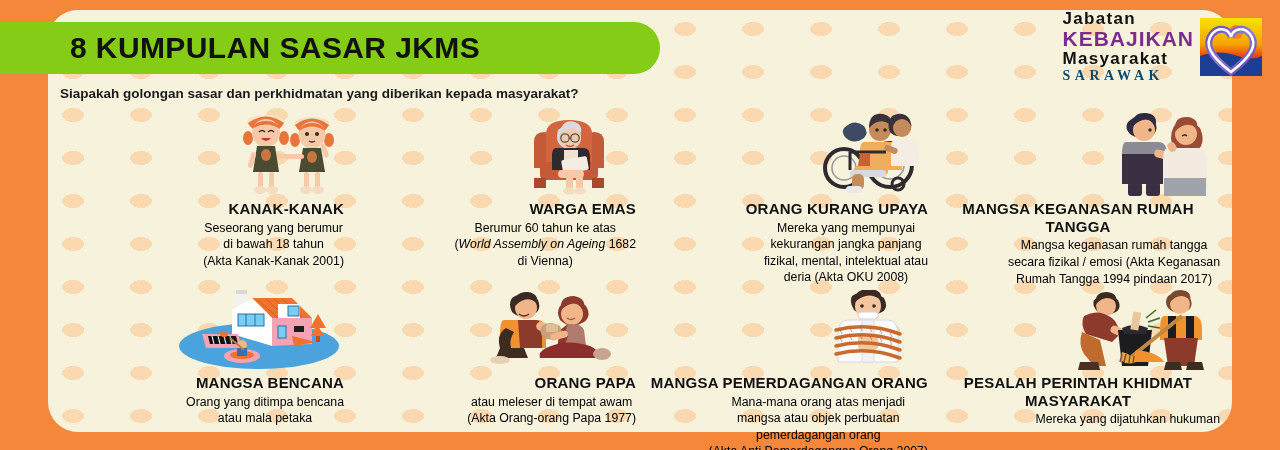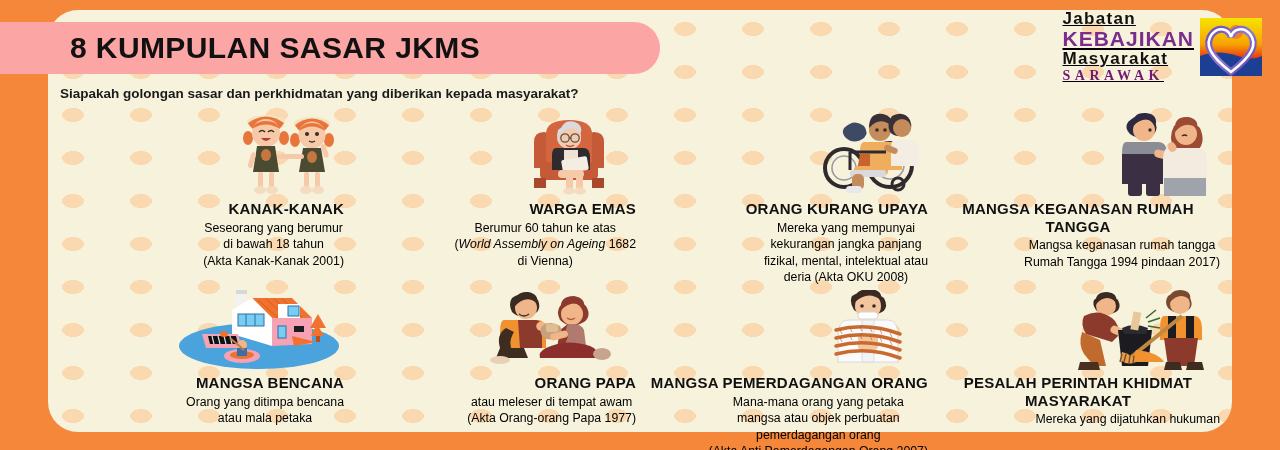--- a/index.html
+++ b/index.html
@@ -18,42 +18,42 @@
   #dots {
     position:absolute; inset:0;
     background-image:radial-gradient(ellipse 11px 7px at 11px 7px, #FAD9B0 0 99%, transparent 100%);
     background-size:68px 43px;
     background-position:14px 12px;
   }
 
   
   #titlebar {
     position:absolute; left:0px; top:22px; width:660px; height:52px;
-    background:#fca5a5; border-radius:0 30px 30px 0;
+    background:#84cc16; border-radius:0 30px 30px 0;
     display:flex; align-items:center; z-index:6;
   }
   #titlebar h1 {
     font-size:30px; font-weight:bold; color:#111; letter-spacing:.4px;
     padding-left:70px; white-space:nowrap;
   }
 
   
   #subtitle {
     position:absolute; left:60px; top:84px; width:600px;
     font-size:13.5px; font-weight:bold; color:#1A1A1A;
     line-height:1.45; z-index:5;
   }
 
   
-  #logo { position:absolute; right:16px; top:10px; display:flex; align-items:center; z-index:7;text-decoration:underline; }
+  #logo { position:absolute; right:16px; top:10px; display:flex; align-items:center; z-index:7; }
   #logo-text { text-align:left; line-height:1; }
   #logo-text .l1 { font-size:17px; font-weight:bold; color:#111; letter-spacing:1.3px; font-family:"Liberation Sans",sans-serif; }
   #logo-text .l2 { font-size:21px; font-weight:bold; color:#7B2D8E; letter-spacing:1.0px; margin-top:1px; }
   #logo-text .l3 { font-size:17px; font-weight:bold; color:#111; letter-spacing:1.3px; margin-top:1px; }
-  #logo-text .l4 { font-size:14px; font-weight:bold; color:#701a75; letter-spacing:4.5px; font-family:"Liberation Serif",serif; margin-top:2px; }
+  #logo-text .l4 { font-size:14px; font-weight:bold; color:#0c4a6e; letter-spacing:4.5px; font-family:"Liberation Serif",serif; margin-top:2px; }
   #logo-mark { width:66px; height:62px; margin-left:4px; }
 
   
   .row { position:absolute; display:flex; z-index:4; }
   #row1 { left:56px; top:106px; width:1168px; }
   #row2 { left:56px; top:280px; width:1168px; }
   .card { flex:1 1 0; display:flex; flex-direction:column; align-items:flex-end; padding:0 4px; }
   .art { height:90px; display:flex; align-items:flex-end; justify-content:center; }
   .art svg { display:block; }
   .c-title {
@@ -249,20 +249,21 @@
         <path d="M84 28 q3 -2 5 0" stroke="#3A2A20" stroke-width="1.4" fill="none"></path>
         <path d="M70 40 h30 q9 0 9 14 v26 h-44 v-26 q0 -14 5 -14z" fill="#F3EAE0"></path>
         <path d="M66 70 h42 v18 h-42z" fill="#9FA3AA"></path>
         <rect x="72" y="44" width="9" height="26" rx="4.5" fill="#F3EAE0" transform="rotate(-22 76 56)"></rect>
         <rect x="70" y="34" width="8" height="10" rx="4" fill="#F0B589" transform="rotate(-30 74 39)"></rect>
       </svg>
     </div>
     <div class="c-title"><span>MANGSA KEGANASAN RUMAH TANGGA</span></div>
     <div class="c-desc">
       <div>Mangsa keganasan rumah tangga</div>
+      <div>secara fizikal / emosi (Akta Keganasan</div>
       <div>Rumah Tangga 1994 pindaan 2017)</div>
     </div>
   </div>
 
 </div>
 
 <div class="row" id="row2">
 
   <div class="card">
     <div class="art">
@@ -365,21 +366,21 @@
           <path d="M28 64 q32 -8 64 4"></path>
         </g>
         <g stroke="#8F4418" stroke-width="1" opacity=".5">
           <path d="M32 40 l2 4 M42 38 l2 4 M52 37 l2 4 M62 38 l2 4 M72 40 l2 4 M82 43 l2 4"></path>
           <path d="M32 48 l2 4 M42 46 l2 4 M52 45 l2 4 M62 46 l2 4 M72 48 l2 4 M82 51 l2 4"></path>
         </g>
       </svg>
     </div>
     <div class="c-title"><span>MANGSA PEMERDAGANGAN ORANG</span></div>
     <div class="c-desc">
-      <div>Mana-mana orang yang petaka</div>
+      <div>Mana-mana orang atas menjadi</div>
       <div>mangsa atau objek perbuatan</div>
       <div>pemerdagangan orang</div>
       <div>(Akta Anti Pemerdagangan Orang 2007)</div>
     </div>
   </div>
 
   <div class="card">
     <div class="art">
       <svg width="160" height="80" viewBox="0 0 160 80">
         <path d="M34 10 q12 -10 24 0 q4 8 -2 12 q-12 6 -20 -2 q-4 -6 -2 -10z" fill="#3A2A22"></path>

